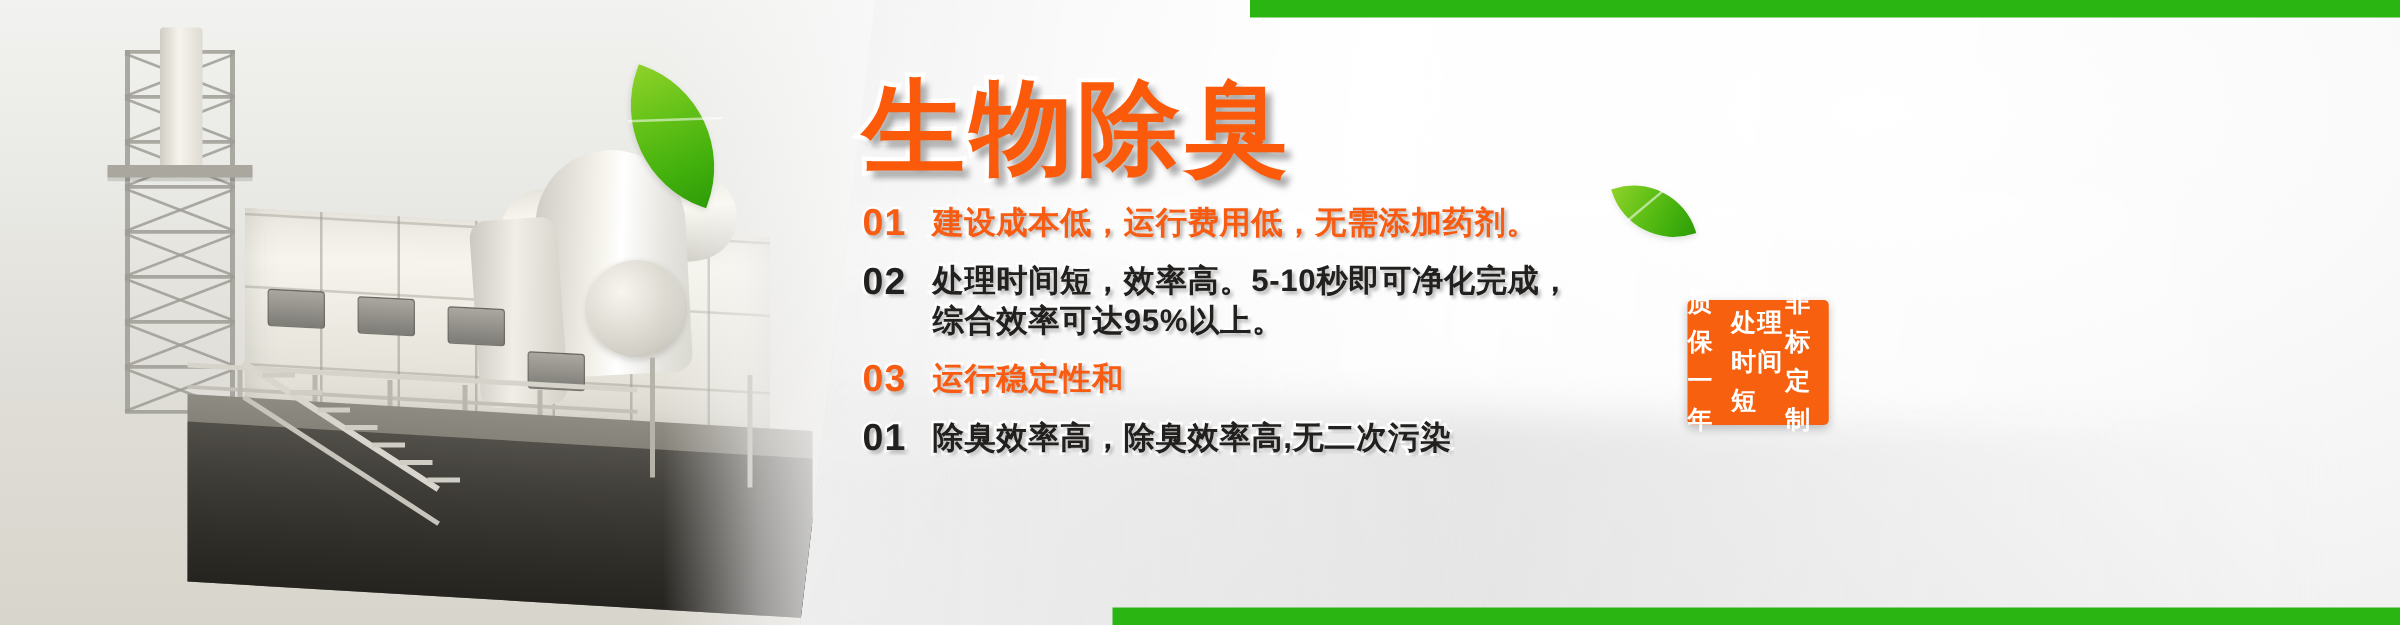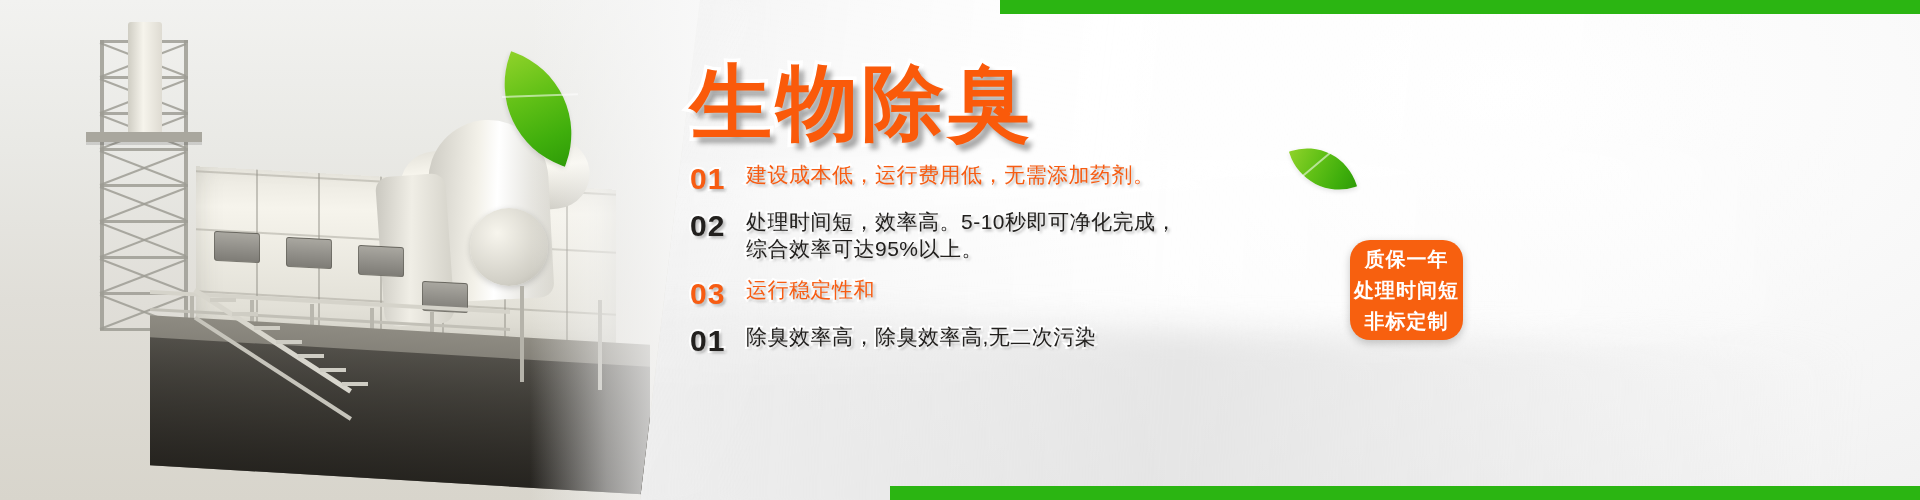--- a/index.html
+++ b/index.html
@@ -168,34 +168,34 @@
   #list{position:absolute;left:4px;top:162px;width:860px;}
   .row{display:flex;align-items:flex-start;margin-bottom:14px;}
   .num{
     flex:0 0 auto;width:56px;
     font-size:30px;font-weight:bold;line-height:1.1;letter-spacing:1px;
     -webkit-text-stroke:4px #ffffff;paint-order:stroke fill;
     text-shadow:2px 2px 3px rgba(0,0,0,.3);
   }
   .txt{
     flex:1 1 auto;
-    font-size:21px;font-weight:normal;line-height:1.28;letter-spacing:.5px;
+    font-size:25px;font-weight:bold;line-height:1.28;letter-spacing:.5px;
     -webkit-text-stroke:4px #ffffff;paint-order:stroke fill;
     text-shadow:2px 2px 3px rgba(0,0,0,.3);
   }
   .orange .num,.orange .txt{color:#f75c12;}
   .dark .num,.dark .txt{color:#22201e;}
   .txt .l2{display:block;}
 
   
   #badge{
     position:absolute;left:1350px;top:240px;width:113px;height:100px;
-    background:#f7600f;border-radius:20px;
+    background:#f7600f;border-radius:4px;
     box-shadow:0 3px 8px rgba(0,0,0,.22);
-    display:flex;flex-direction:column;align-items:center;justify-content:center;
+    display:flex;flex-direction:row;align-items:center;justify-content:center;
   }
   #badge div{
     color:#ffffff;font-size:20px;font-weight:bold;line-height:1.55;letter-spacing:1px;
   }
 </style>
 </head>
 <body>
 
 <div id="banner">
 

